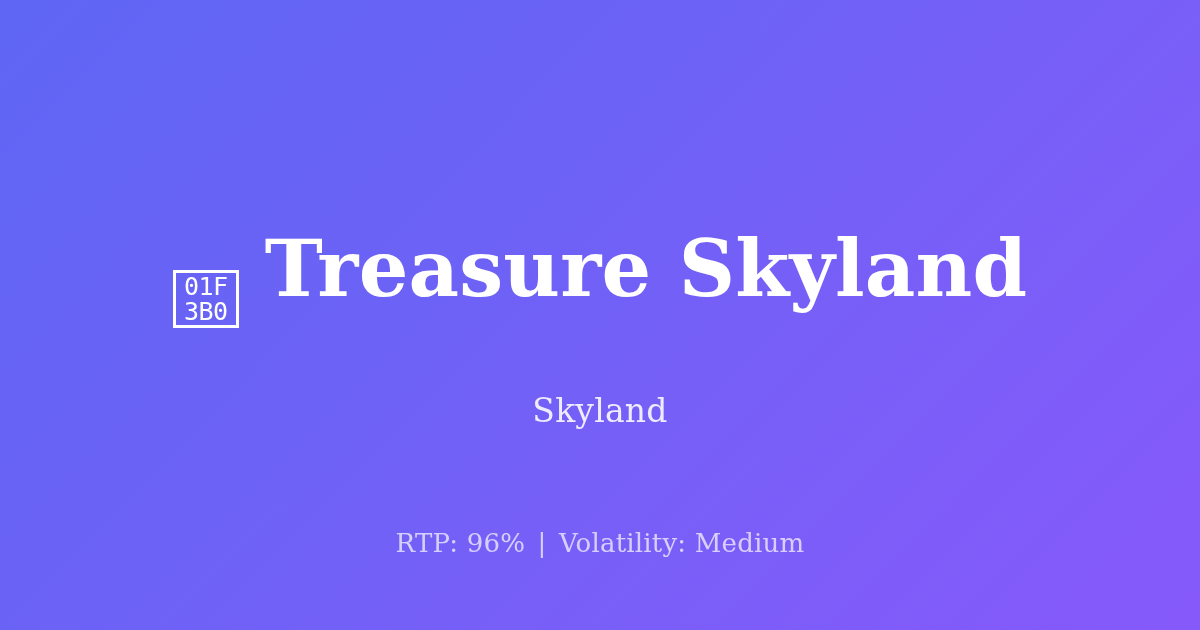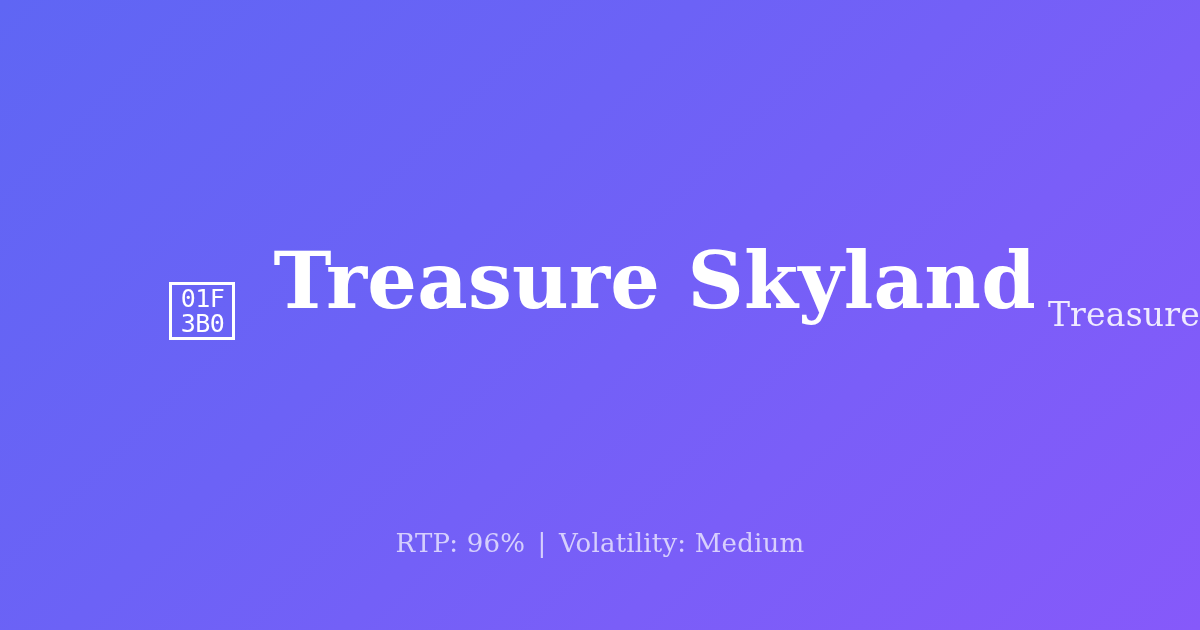--- a/index.html
+++ b/index.html
@@ -30,23 +30,23 @@
     overflow: hidden;
   }
 
   
   .hero {
     position: absolute;
     left: 0;
     right: 0;
     top: 228px;
     display: flex;
-    flex-direction: row;
+    flex-direction: column;
     align-items: center;
-    justify-content: flex-end;
+    justify-content: flex-start;
   }
 
   .title-row {
     display: flex;
     flex-direction: row;
     align-items: baseline;
     justify-content: center;
     gap: 26px;
     white-space: nowrap;
   }
@@ -77,21 +77,21 @@
     display: block;
   }
 
   .title-text {
     font-family: "DejaVu Serif", "Liberation Serif", serif;
     font-weight: 700;
     font-size: 78px;
     line-height: 82px;
     color: #ffffff;
     letter-spacing: 0.2px;
-    margin: 12px;
+    margin: 0;
   }
 
   .subtitle-text {
     font-family: "DejaVu Serif", "Liberation Serif", serif;
     font-weight: 400;
     font-size: 33px;
     line-height: 40px;
     color: rgba(255, 255, 255, 0.88);
     margin: 0;
     padding-top: 62px;
@@ -129,21 +129,21 @@
 
       <span class="tofu-glyph">
         <span class="hex-line">01F</span>
         <span class="hex-line">3B0</span>
       </span>
 
       <h1 class="title-text">Treasure Skyland</h1>
 
     </div>
 
-    <p class="subtitle-text">Treasure</p>
+    <p class="subtitle-text">Skyland</p>
 
   </div>
 
   <div class="meta-line">
     <span>RTP:</span>
     <span>96%</span>
     <span class="meta-sep">|</span>
     <span>Volatility:</span>
     <span>Medium</span>
   </div>

